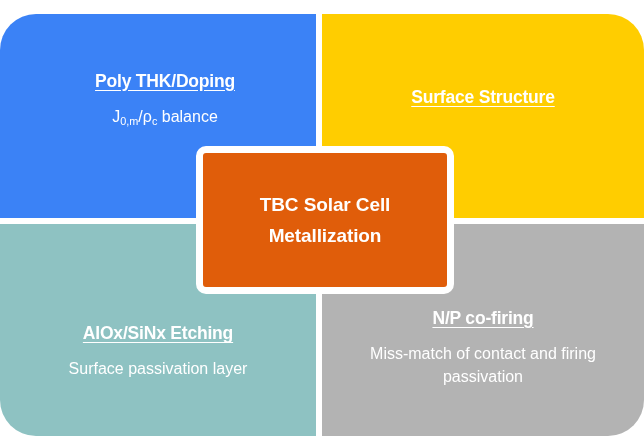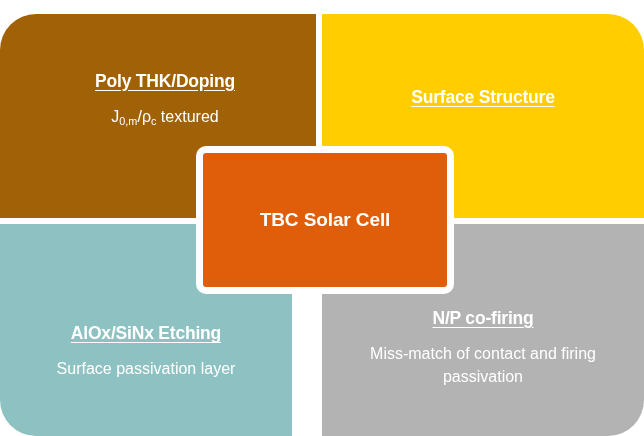--- a/index.html
+++ b/index.html
@@ -31,38 +31,38 @@
     padding: 0 22px;
     color: #ffffff;
   }
 
   
   #q-top-left {
     left: 0px;
     top: 14px;
     width: 316px;
     height: 204px;
-    background: #a16207;
+    background: #3b82f6;
     border-top-left-radius: 36px;
     padding-left: 36px;
   }
   
   #q-top-right {
     left: 322px;
     top: 14px;
     width: 322px;
     height: 204px;
     background: #FFCD00;
     border-top-right-radius: 36px;
   }
   
   #q-bottom-left {
     left: 0px;
     top: 224px;
-    width: 292px;
+    width: 316px;
     height: 212px;
     background: #8EC2C2;
     border-bottom-left-radius: 36px;
   }
   
   #q-bottom-right {
     left: 322px;
     top: 224px;
     width: 322px;
     height: 212px;
@@ -127,21 +127,21 @@
   }
 </style>
 </head>
 <body>
 
 <div id="diagram">
 
   <div class="quadrant" id="q-top-left">
     <div class="q-stack">
       <div class="q-title">Poly THK/Doping</div>
-      <div class="q-subtitle"><span>J</span><span class="sub">0,m</span><span>/ρ</span><span class="sub">c</span><span> textured</span></div>
+      <div class="q-subtitle"><span>J</span><span class="sub">0,m</span><span>/ρ</span><span class="sub">c</span><span> balance</span></div>
     </div>
   </div>
 
   <div class="quadrant" id="q-top-right">
     <div class="q-stack">
       <div class="q-title">Surface Structure</div>
     </div>
   </div>
 
   <div class="quadrant" id="q-bottom-left">
@@ -154,16 +154,17 @@
   <div class="quadrant" id="q-bottom-right">
     <div class="q-stack">
       <div class="q-title">N/P co-firing</div>
       <div class="q-subtitle">Miss-match of contact and firing passivation</div>
     </div>
   </div>
 
   <div id="center-box">
     <div class="center-label">
       <span>TBC Solar Cell</span><br>
+      <span>Metallization</span>
     </div>
   </div>
 
 </div>
 
 </body></html>

